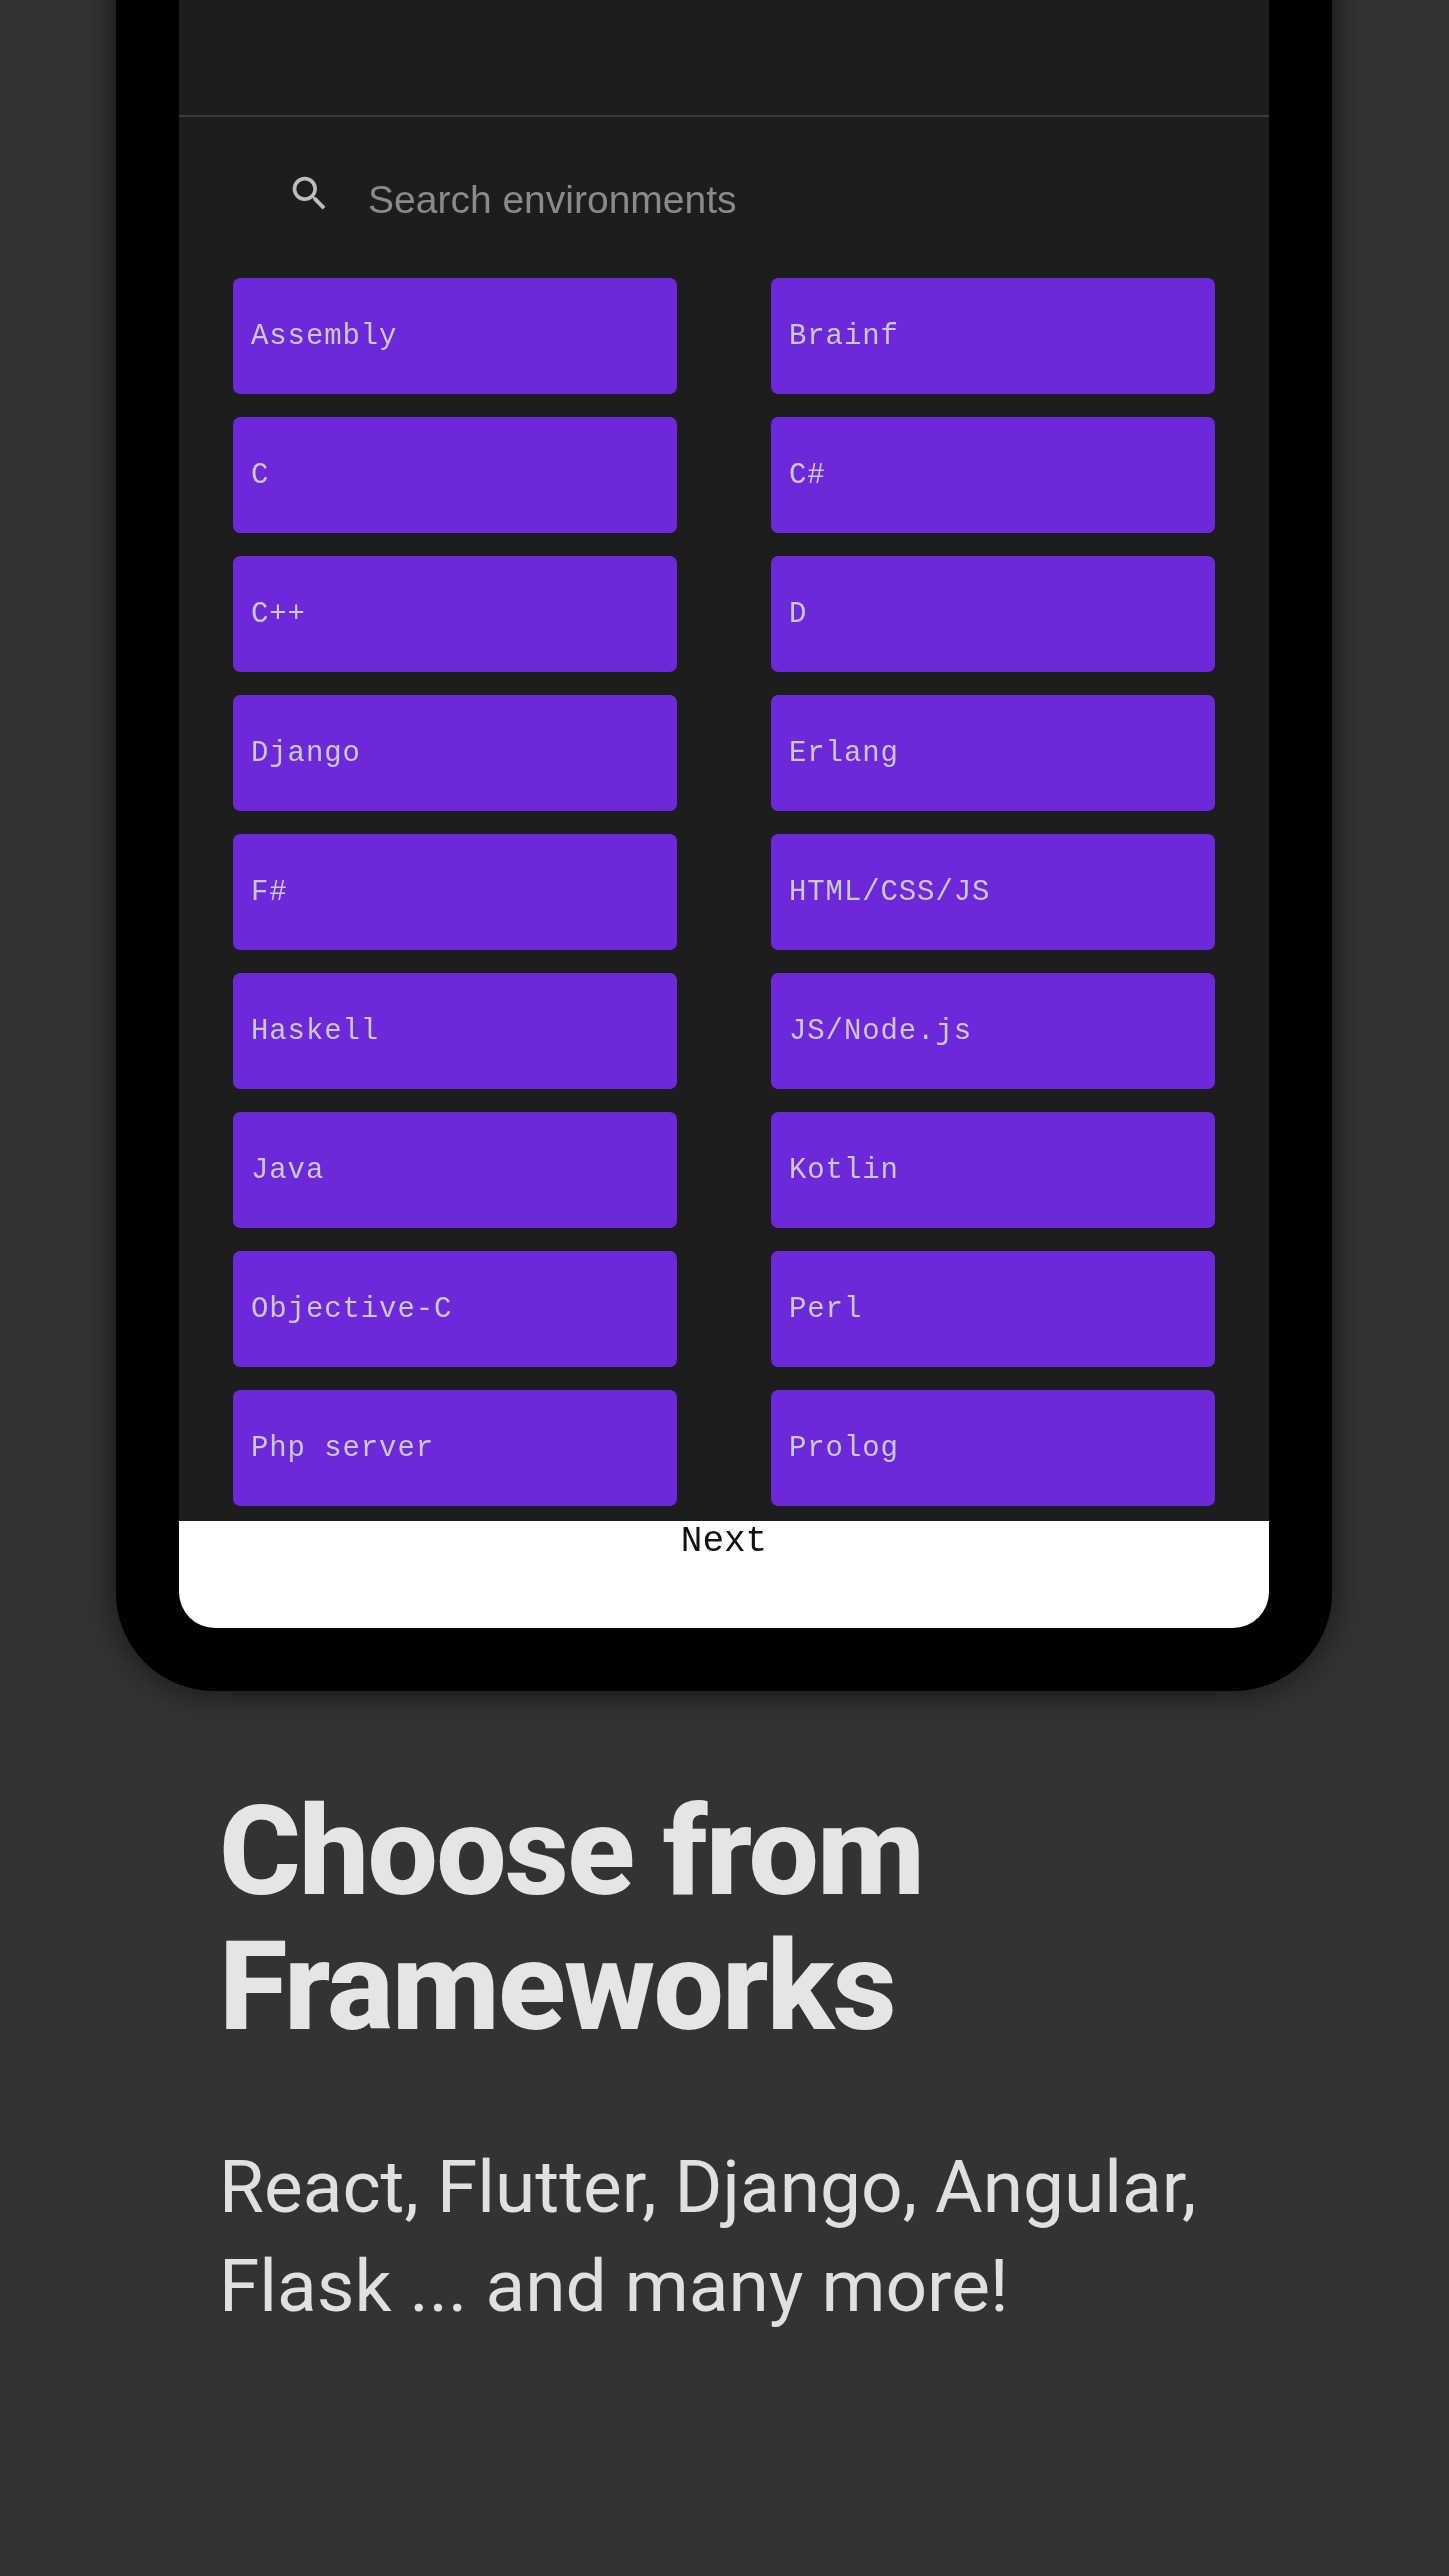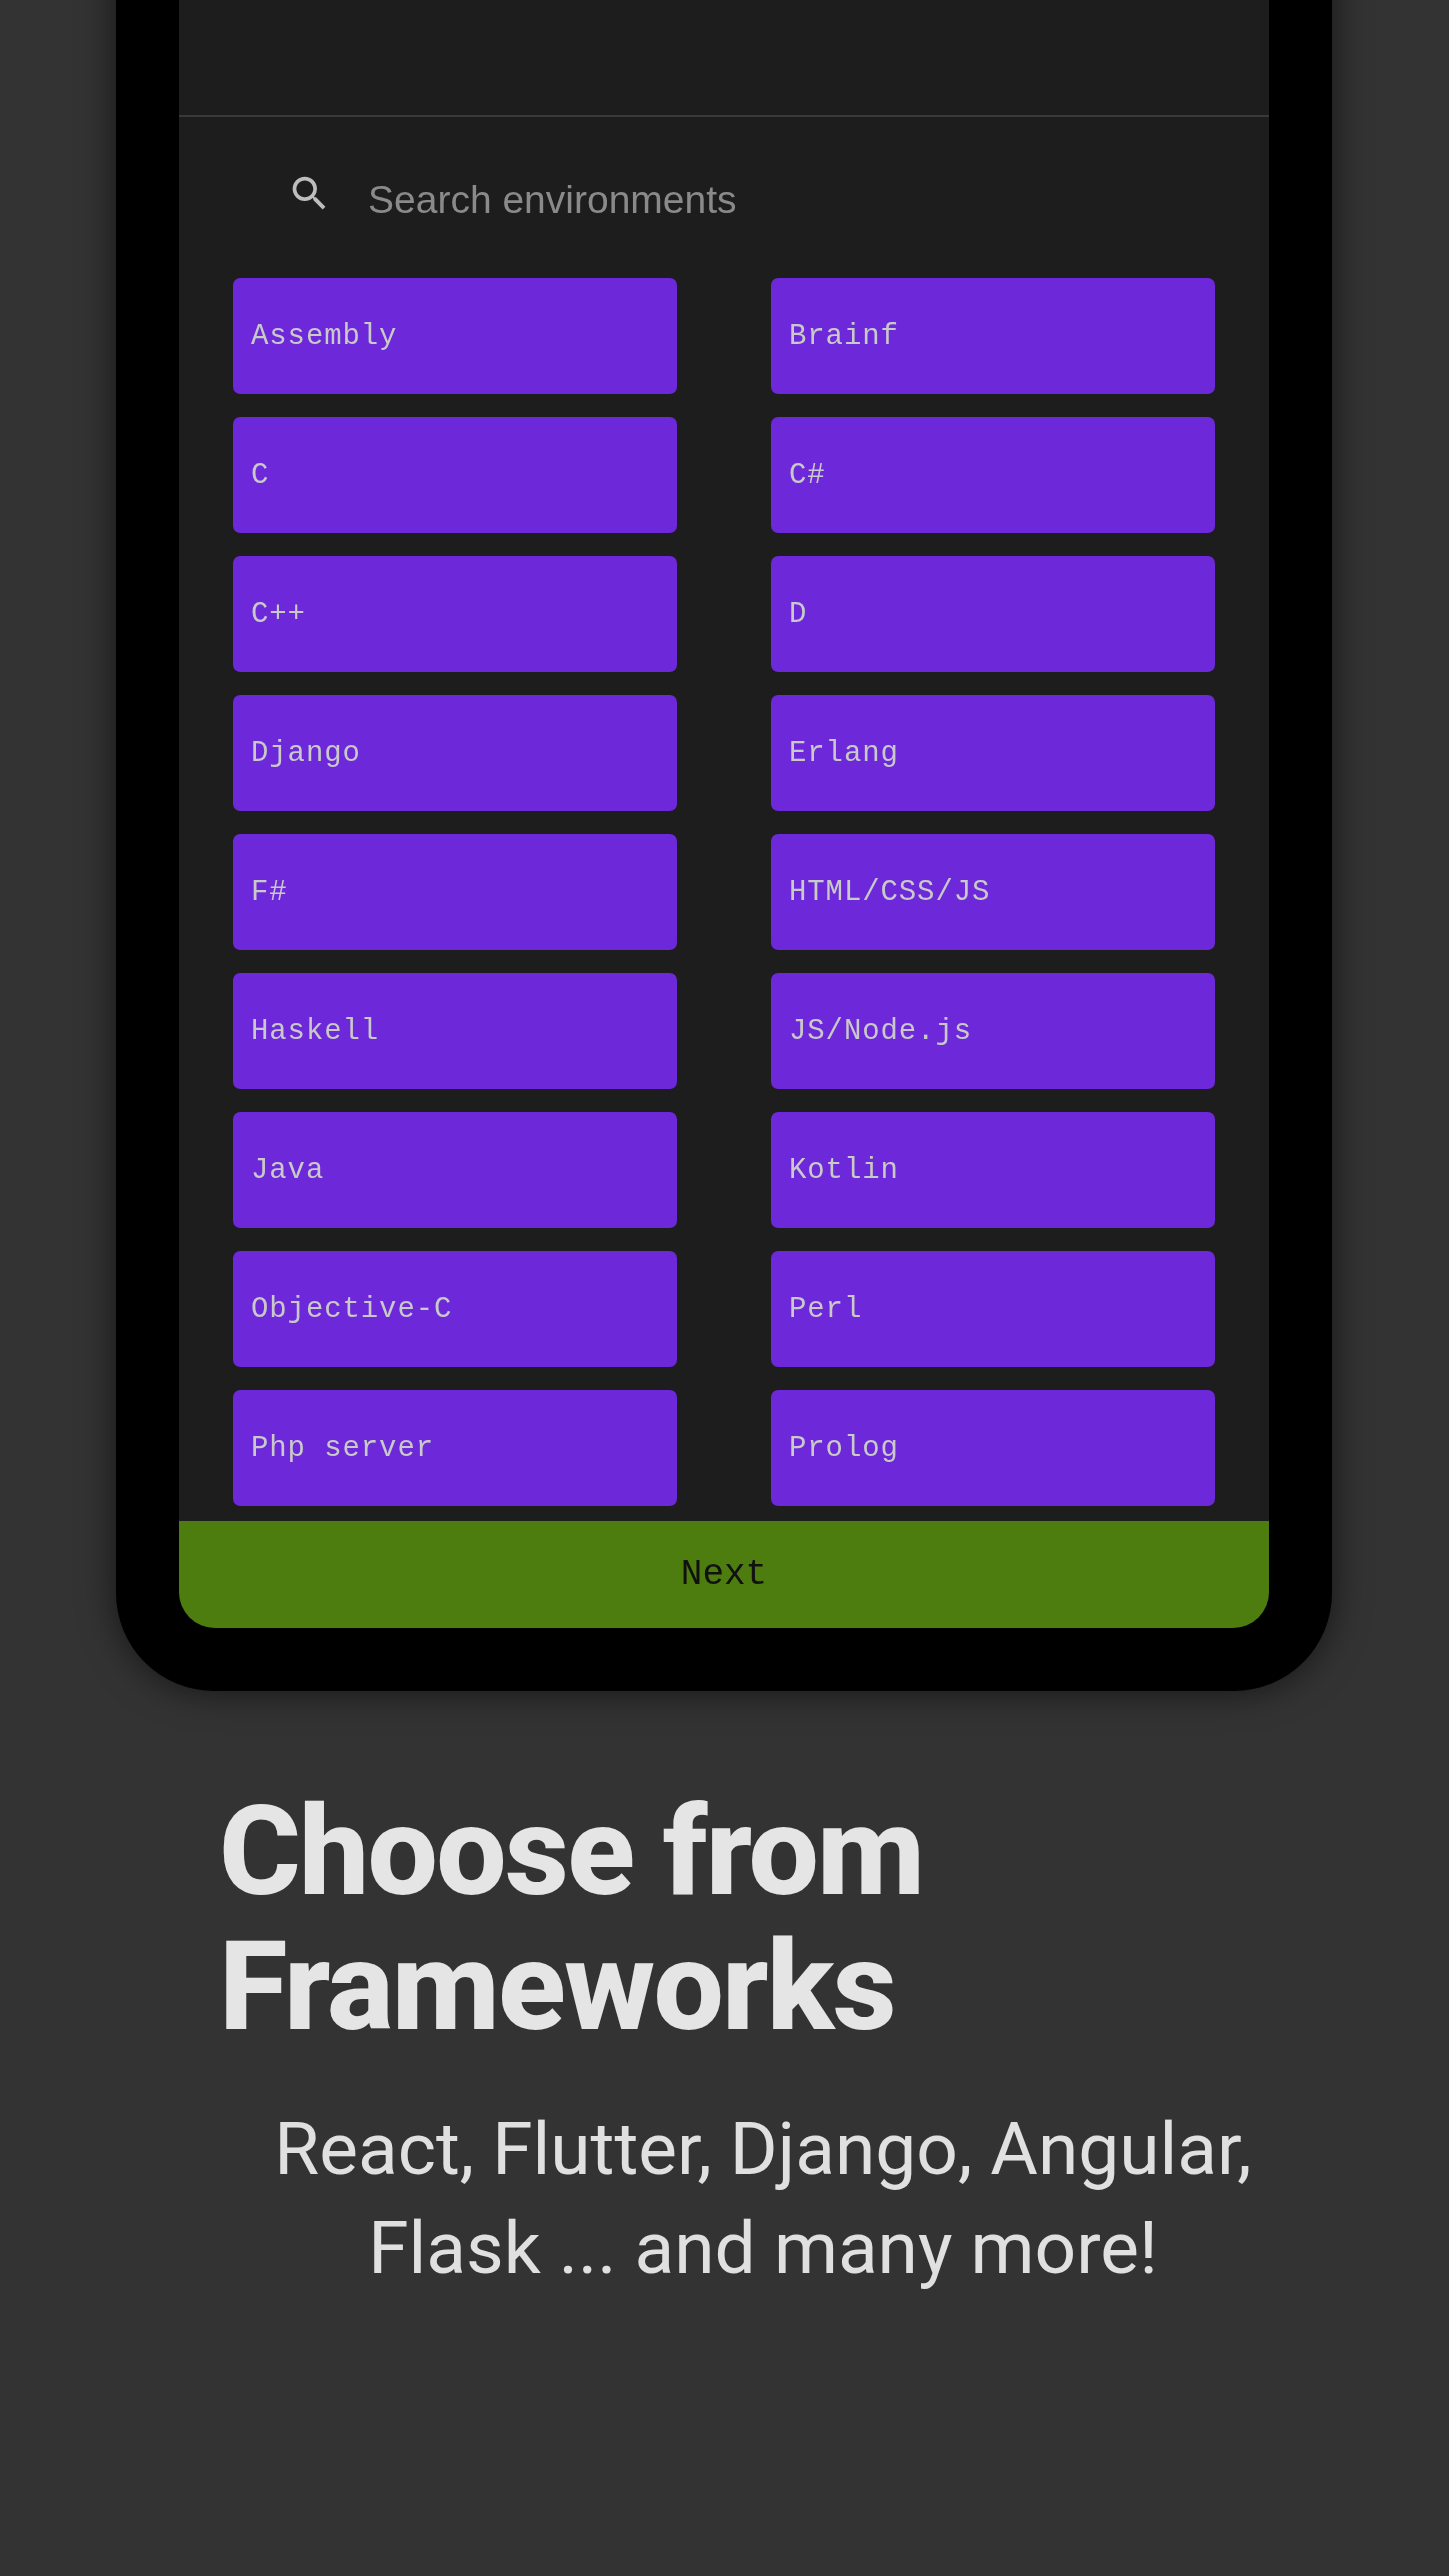--- a/index.html
+++ b/index.html
@@ -90,24 +90,23 @@
     font-size: 29px;
     font-weight: 500;
     letter-spacing: 0.9px;
     cursor: pointer;
   }
   
   .next {
     position: absolute;
     left:0; right:0; bottom:0;
     height: 107px;
-    background:#4d7c0f;
+    background:#ffffff;
     color:#111;
     display:flex;
-    align-items:center;
     justify-content:center;
     font-size: 36px;
     font-family: "Courier New", monospace;
     font-weight: 500;
     cursor:pointer;
   }
   
   .copy {
     position:absolute;
     left: 219px;
@@ -115,26 +114,25 @@
     top: 1784px;
   }
   .copy h1 {
     color:#e5e5e5;
     font-size: 125px;
     line-height: 1.08;
     font-weight: 800;
     letter-spacing: -1.8px;
   }
   .copy p {
-    margin-top: 46px;
+    margin-top: 84px;
     color:#e0e0e0;
     font-size: 73px;
     line-height: 1.35;
     font-weight: 400;
-    text-align: center;
   }
 </style>
 </head>
 <body>
 
 <div class="stage">
   <div class="phone">
     <div class="screen">
       <div class="top-divider"></div>
 

